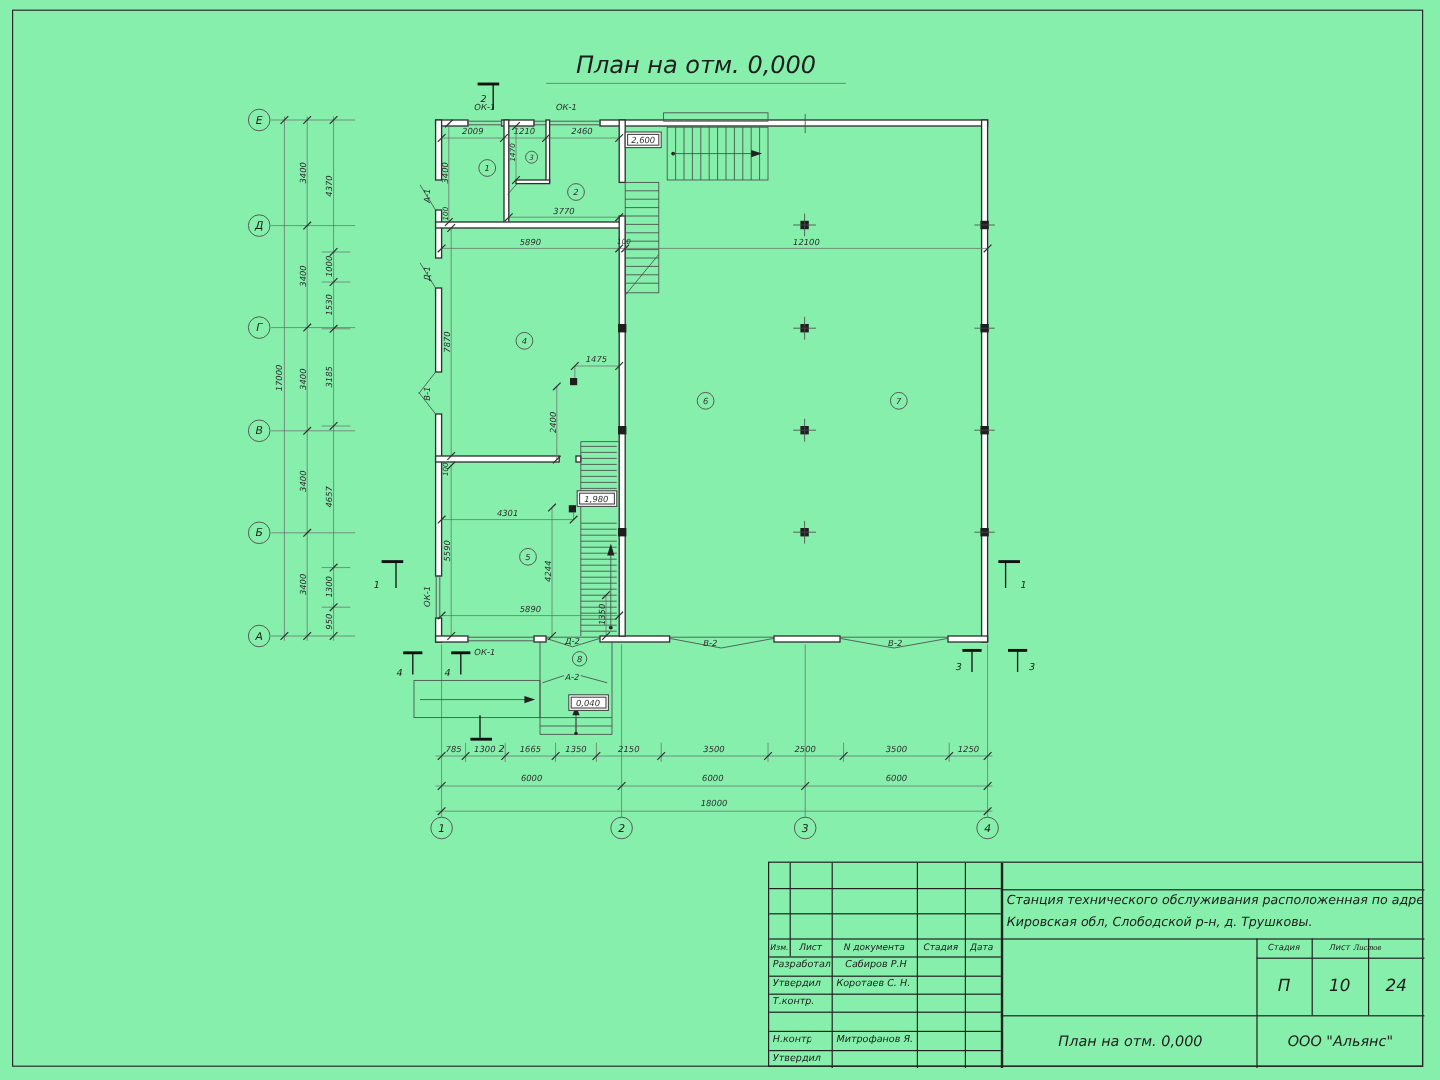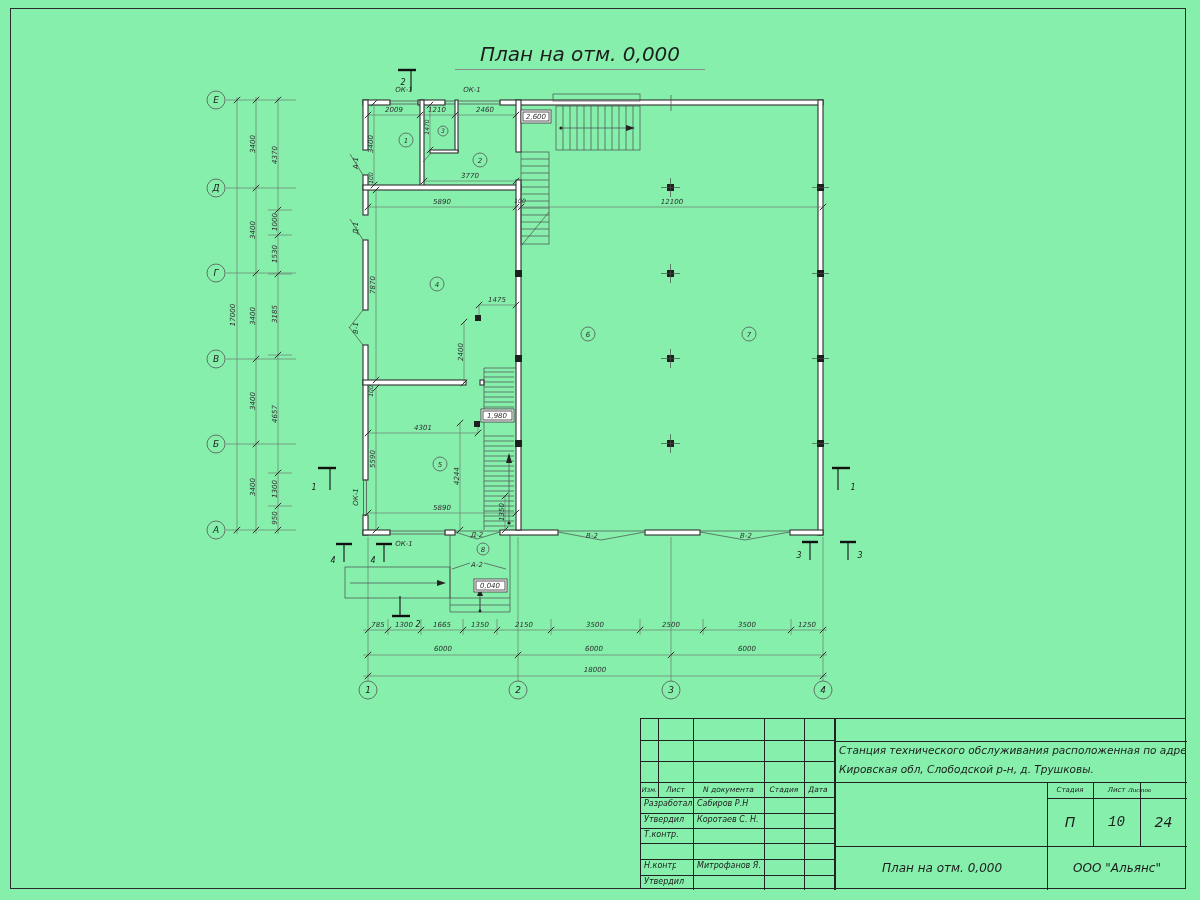--- a/index.html
+++ b/index.html
@@ -502,36 +502,36 @@
     <div class="vl" style="left:452px;top:63px;height:64px;"></div>
     <div class="vl" style="left:499px;top:63px;height:64px;"></div>
 
     <span class="cell" style="left:0;top:63px;width:17px;height:15px;font-size:6.5px;">Изм.</span>
     <span class="cell" style="left:17px;top:63px;width:35px;height:15px;font-size:7.5px;">Лист</span>
     <span class="cell" style="left:52px;top:63px;width:71px;height:15px;font-size:7.5px;font-style:italic;">N документа</span>
     <span class="cell" style="left:123px;top:63px;width:40px;height:15px;font-size:7.5px;">Стадия</span>
     <span class="cell" style="left:163px;top:63px;width:28px;height:15px;font-size:7.5px;">Дата</span>
 
     <span style="left:3px;top:80px;width:48px;font-size:8px;">Разработал</span>
-    <span style="left:56px;top:80px;width:66px;font-size:8px;">Сабиров Р.Н</span>
+    <span style="left:56px;top:80px;width:66px;font-size:8px;text-align:center;">Сабиров Р.Н</span>
     <span style="left:3px;top:96px;width:48px;font-size:8px;">Утвердил</span>
     <span style="left:56px;top:96px;width:66px;font-size:8px;">Коротаев С. Н.</span>
     <span style="left:3px;top:111px;width:48px;font-size:8px;">Т.контр.</span>
     <span style="left:56px;top:111px;width:66px;font-size:8px;"></span>
     <span style="left:3px;top:126px;width:48px;font-size:8px;"></span>
     <span style="left:56px;top:126px;width:66px;font-size:8px;"></span>
     <span style="left:3px;top:142px;width:32px;font-size:8px;">Н.контр.</span>
     <span style="left:56px;top:142px;width:66px;font-size:8px;">Митрофанов Я. А.</span>
     <span style="left:3px;top:158px;width:48px;font-size:8px;">Утвердил</span>
     <span style="left:56px;top:158px;width:66px;font-size:8px;"></span>
 
     <span style="left:198px;top:25px;width:346px;font-size:10.5px;">Станция технического обслуживания расположенная по адресу</span>
     <span style="left:198px;top:44px;width:346px;font-size:10.5px;">Кировская обл, Слободской р-н, д. Трушковы.</span>
     <span class="cell" style="left:406px;top:63px;width:46px;height:16px;font-size:7px;">Стадия</span>
     <span class="cell" style="left:452px;top:63px;width:47px;height:16px;font-size:7px;">Лист</span>
     <span class="cell" style="left:475px;top:63px;width:47px;height:16px;font-size:7px;font-family:Liberation Serif, serif;">Листов</span>
     <span class="cell" style="left:406px;top:79px;width:46px;height:48px;font-size:14px;">П</span>
-    <span class="cell" style="left:452px;top:79px;width:47px;height:48px;font-size:14px;font-family:Liberation Mono, monospace;">10</span>
+    <span class="cell" style="left:452px;top:79px;width:47px;height:48px;font-size:14px;">10</span>
     <span class="cell" style="left:499px;top:79px;width:47px;height:48px;font-size:14px;">24</span>
     <span class="cell" style="left:196px;top:127px;width:210px;height:44px;font-size:12px;">План на отм. 0,000</span>
     <span class="cell" style="left:406px;top:127px;width:140px;height:44px;font-size:12px;">ООО "Альянс"</span>
   </div>
 </div>
 
 </body></html>

